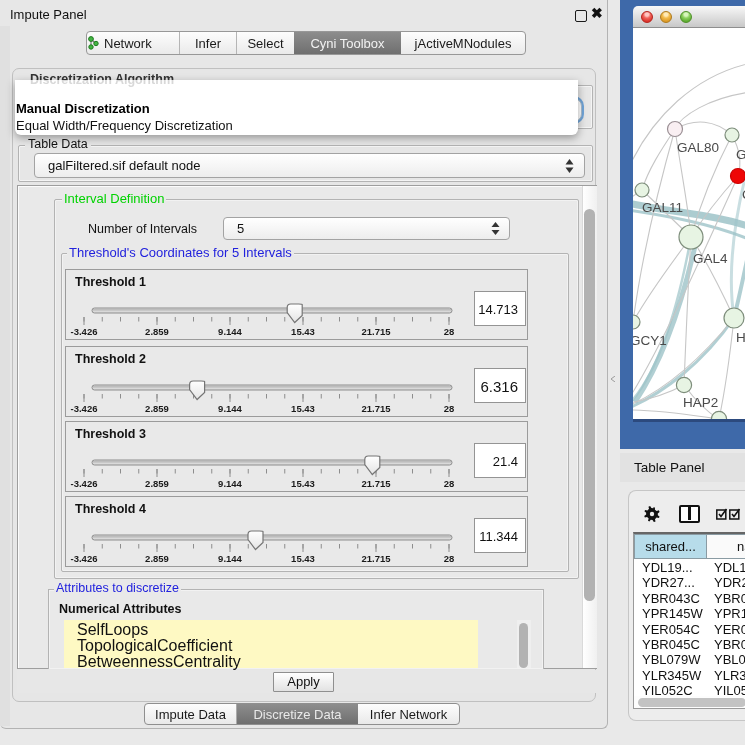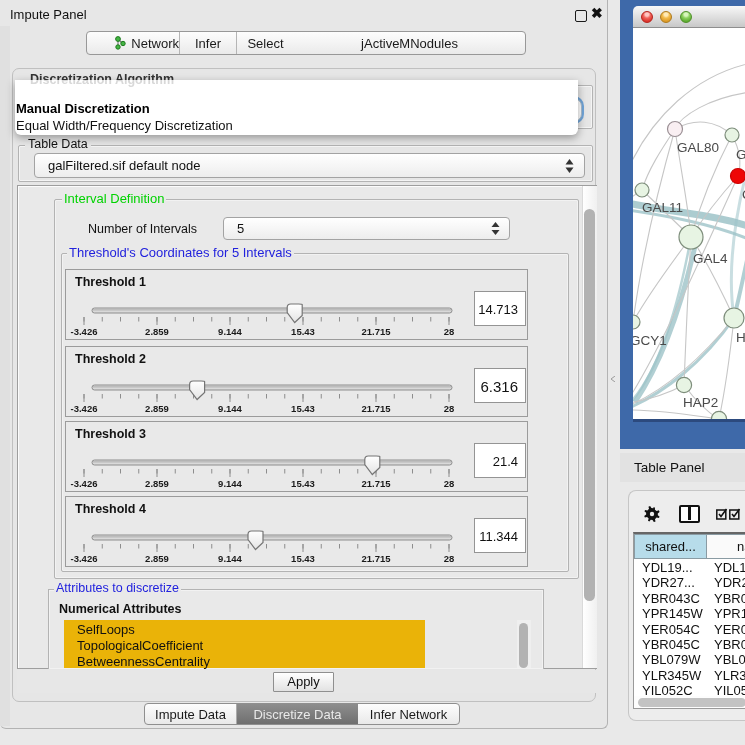--- a/index.html
+++ b/index.html
@@ -5,29 +5,30 @@
 body{width:745px;height:745px;background:#e9e9e9;font-family:"Liberation Sans",sans-serif;position:relative;overflow:hidden}
 .abs{position:absolute}
 </style></head>
 <body>
 <div class="abs" style="left:0;top:0;width:608px;height:729px;background:#e7e7e7;border-right:1px solid #b3b3b3;border-bottom:1px solid #b3b3b3;border-radius:0 0 6px 6px">
 <div class="abs" style="left:0;top:26px;width:10px;height:700px;background:#e0e0e0"></div>
 <div class="abs" style="left:10px;top:7px;font-size:13px;color:#111">Impute Panel</div>
 <div class="abs" style="left:575px;top:10px;width:12px;height:12px;border:1.8px solid #1a1a1a;border-radius:2px"></div>
 <div class="abs" style="left:591px;top:5px;font-size:14px;font-weight:bold;color:#111">✖</div>
 <div class="abs" style="left:86px;top:31px;width:440px;height:24px;border:1px solid #989898;border-radius:4px;background:linear-gradient(#fdfdfd,#eaeaea);font-size:13px;color:#1a1a1a;display:flex;overflow:hidden">
-<div style="width:93px;display:flex;align-items:center;justify-content:flex-end;border-right:1px solid #b5b5b5"><svg width="13" height="14" viewBox="0 0 13 14" style="margin-right:4px">
+<div style="width:93px;display:flex;align-items:center;justify-content:flex-start;border-right:1px solid #b5b5b5"><svg width="13" height="14" viewBox="0 0 13 14" style="margin-right:4px">
           <line x1="4" y1="3" x2="8" y2="7" stroke="#7a7a7a" stroke-width="1.2"></line>
           <line x1="4" y1="3" x2="4" y2="10" stroke="#7a7a7a" stroke-width="1.2"></line>
           <circle cx="4" cy="3" r="2.4" fill="#44b544" stroke="#1f7a1f"></circle>
           <circle cx="9" cy="7.5" r="2.2" fill="#44b544" stroke="#1f7a1f"></circle>
           <circle cx="4" cy="11" r="2.2" fill="#44b544" stroke="#1f7a1f"></circle>
         </svg>Network</div>
 <div style="width:57px;display:flex;align-items:center;justify-content:center;border-right:1px solid #b5b5b5">Infer</div>
 <div style="width:57px;display:flex;align-items:center;justify-content:center">Select</div>
+<div style="width:107px;display:flex;align-items:center;justify-content:center;background:linear-gradient(#8d8d8d,#6f6f6f);color:#f2f2f2">Cyni Toolbox</div>
 <div style="flex:1;display:flex;align-items:center;justify-content:center">jActiveMNodules</div>
 </div>
 <div class="abs" style="left:12px;top:68px;width:584px;height:634px;background:#e6e6e6;border:1px solid #c0c0c0;border-radius:7px">
 <div class="abs" style="left:5px;top:16px;width:575px;height:44px;border:1px solid #b3b3b3;border-radius:2px;box-shadow:inset 0 0 0 1px #f4f4f4"></div>
 <div class="abs" style="left:21px;top:29px;width:548px;height:24px;border-radius:8px;background:#fff;border:1px solid #a8bccd;box-shadow:0 0 0 2px rgba(90,152,212,0.85)"></div>
 <div class="abs" style="left:5px;top:76px;width:575px;height:37px;border:1px solid #b3b3b3;border-radius:2px;box-shadow:inset 0 0 0 1px #f4f4f4"></div>
 <div class="abs" style="left:12px;top:68px;font-size:12.5px;color:#111;background:#e6e6e6;padding:0 3px">Table Data</div>
 <div class="abs" style="left:21px;top:84px;width:551px;height:25px;border-radius:4px;background:linear-gradient(#ffffff,#ededed);border:1px solid #a3a3a3;font-size:13px;color:#111;line-height:23px;padding-left:13px">galFiltered.sif default node
 <svg width="9" height="15" style="position:absolute;right:10px;top:5px">
           <path d="M 4.5 0 L 8.5 5.5 L 0.5 5.5 Z" fill="#333"></path>
@@ -234,21 +235,21 @@
             <text x="237" y="64.5" font-size="9.5" font-weight="bold" fill="#1a1a1a" text-anchor="middle" font-family="Liberation Sans, sans-serif">15.43</text>
             <text x="310" y="64.5" font-size="9.5" font-weight="bold" fill="#1a1a1a" text-anchor="middle" font-family="Liberation Sans, sans-serif">21.715</text>
             <text x="383" y="64.5" font-size="9.5" font-weight="bold" fill="#1a1a1a" text-anchor="middle" font-family="Liberation Sans, sans-serif">28</text>
             <path d="M 182.0 37.5 Q 182.0 34 185.5 34 L 193.5 34 Q 197.0 34 197.0 34.5 L 197.0 45.5 L 189.5 52.5 L 182.0 42.5 Z" fill="url(#g_Threshold4)" stroke="#757575" stroke-width="1.2"></path>
           </svg>
 <div style="position:absolute;left:408px;top:21px;width:52px;height:35px;background:#fff;border:1px solid #949494;font-size:13px;color:#111;text-align:right;line-height:35px;padding-right:7px">11.344</div>
 </div>
 <div class="abs" style="left:30px;top:403px;width:496px;height:80px;border:1px solid #b3b3b3;border-bottom:none;box-shadow:inset 0 0 0 1px #f2f2f2"></div>
 <div class="abs" style="left:36px;top:395px;font-size:12.5px;color:#2222dd;background:#e9e9e9;padding:0 2px">Attributes to discretize</div>
 <div class="abs" style="left:41px;top:416px;font-size:12.5px;font-weight:bold;color:#111">Numerical Attributes</div>
-<div class="abs" style="left:46px;top:434px;width:361px;height:48px;background:#eab308;font-size:13px;color:#111">
+<div class="abs" style="left:46px;top:434px;width:414px;height:48px;background:#fef9c3;font-size:16px;color:#111">
           <div style="padding:2px 0 0 13px;line-height:16px">SelfLoops<br>TopologicalCoefficient<br>BetweennessCentrality</div>
         </div>
 <div class="abs" style="left:499px;top:434px;width:14px;height:48px;background:#efefef"></div>
 <div class="abs" style="left:501px;top:437px;width:9px;height:45px;background:#b2b2b2;border-radius:5px"></div>
 </div>
 <div class="abs" style="left:4px;top:601px;width:580px;height:23px;background:#e7e7e7"></div>
 <div class="abs" style="left:260px;top:603px;width:61px;height:20px;border:1px solid #8f8f8f;border-radius:1px;background:linear-gradient(#ffffff,#e2e2e2);font-size:13px;color:#111;text-align:center;line-height:18px">Apply</div>
 </div>
 <div class="abs" style="left:144px;top:703px;width:316px;height:22px;border:1px solid #8f8f8f;border-radius:4px;background:linear-gradient(#fdfdfd,#e9e9e9);font-size:13px;color:#1a1a1a;display:flex;overflow:hidden">
 <div style="width:92px;display:flex;align-items:center;justify-content:center;border-right:1px solid #aaa">Impute Data</div>

